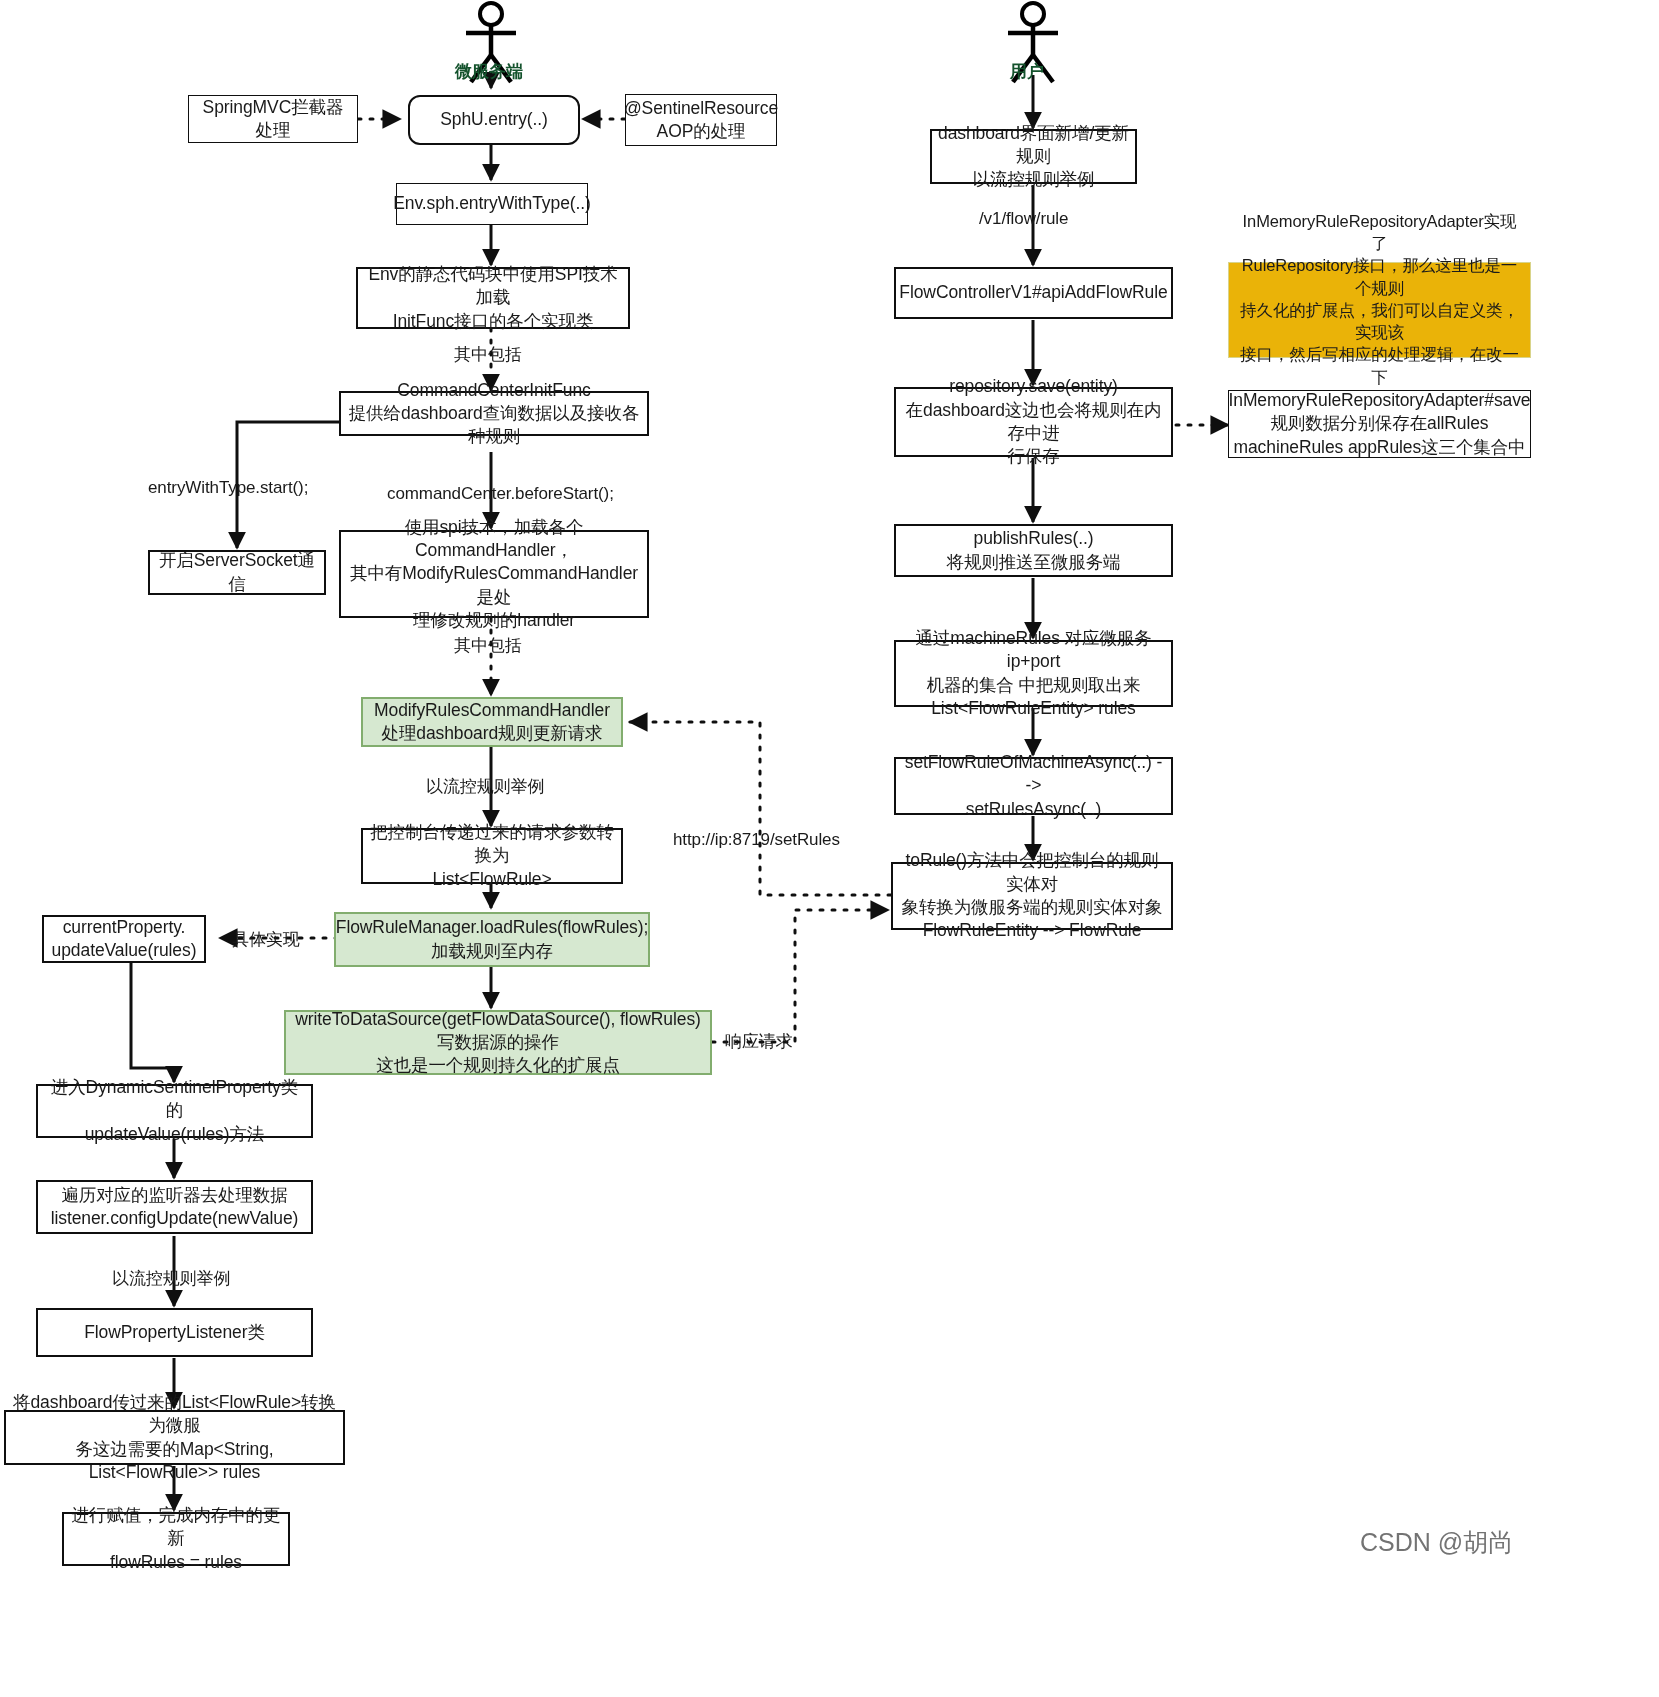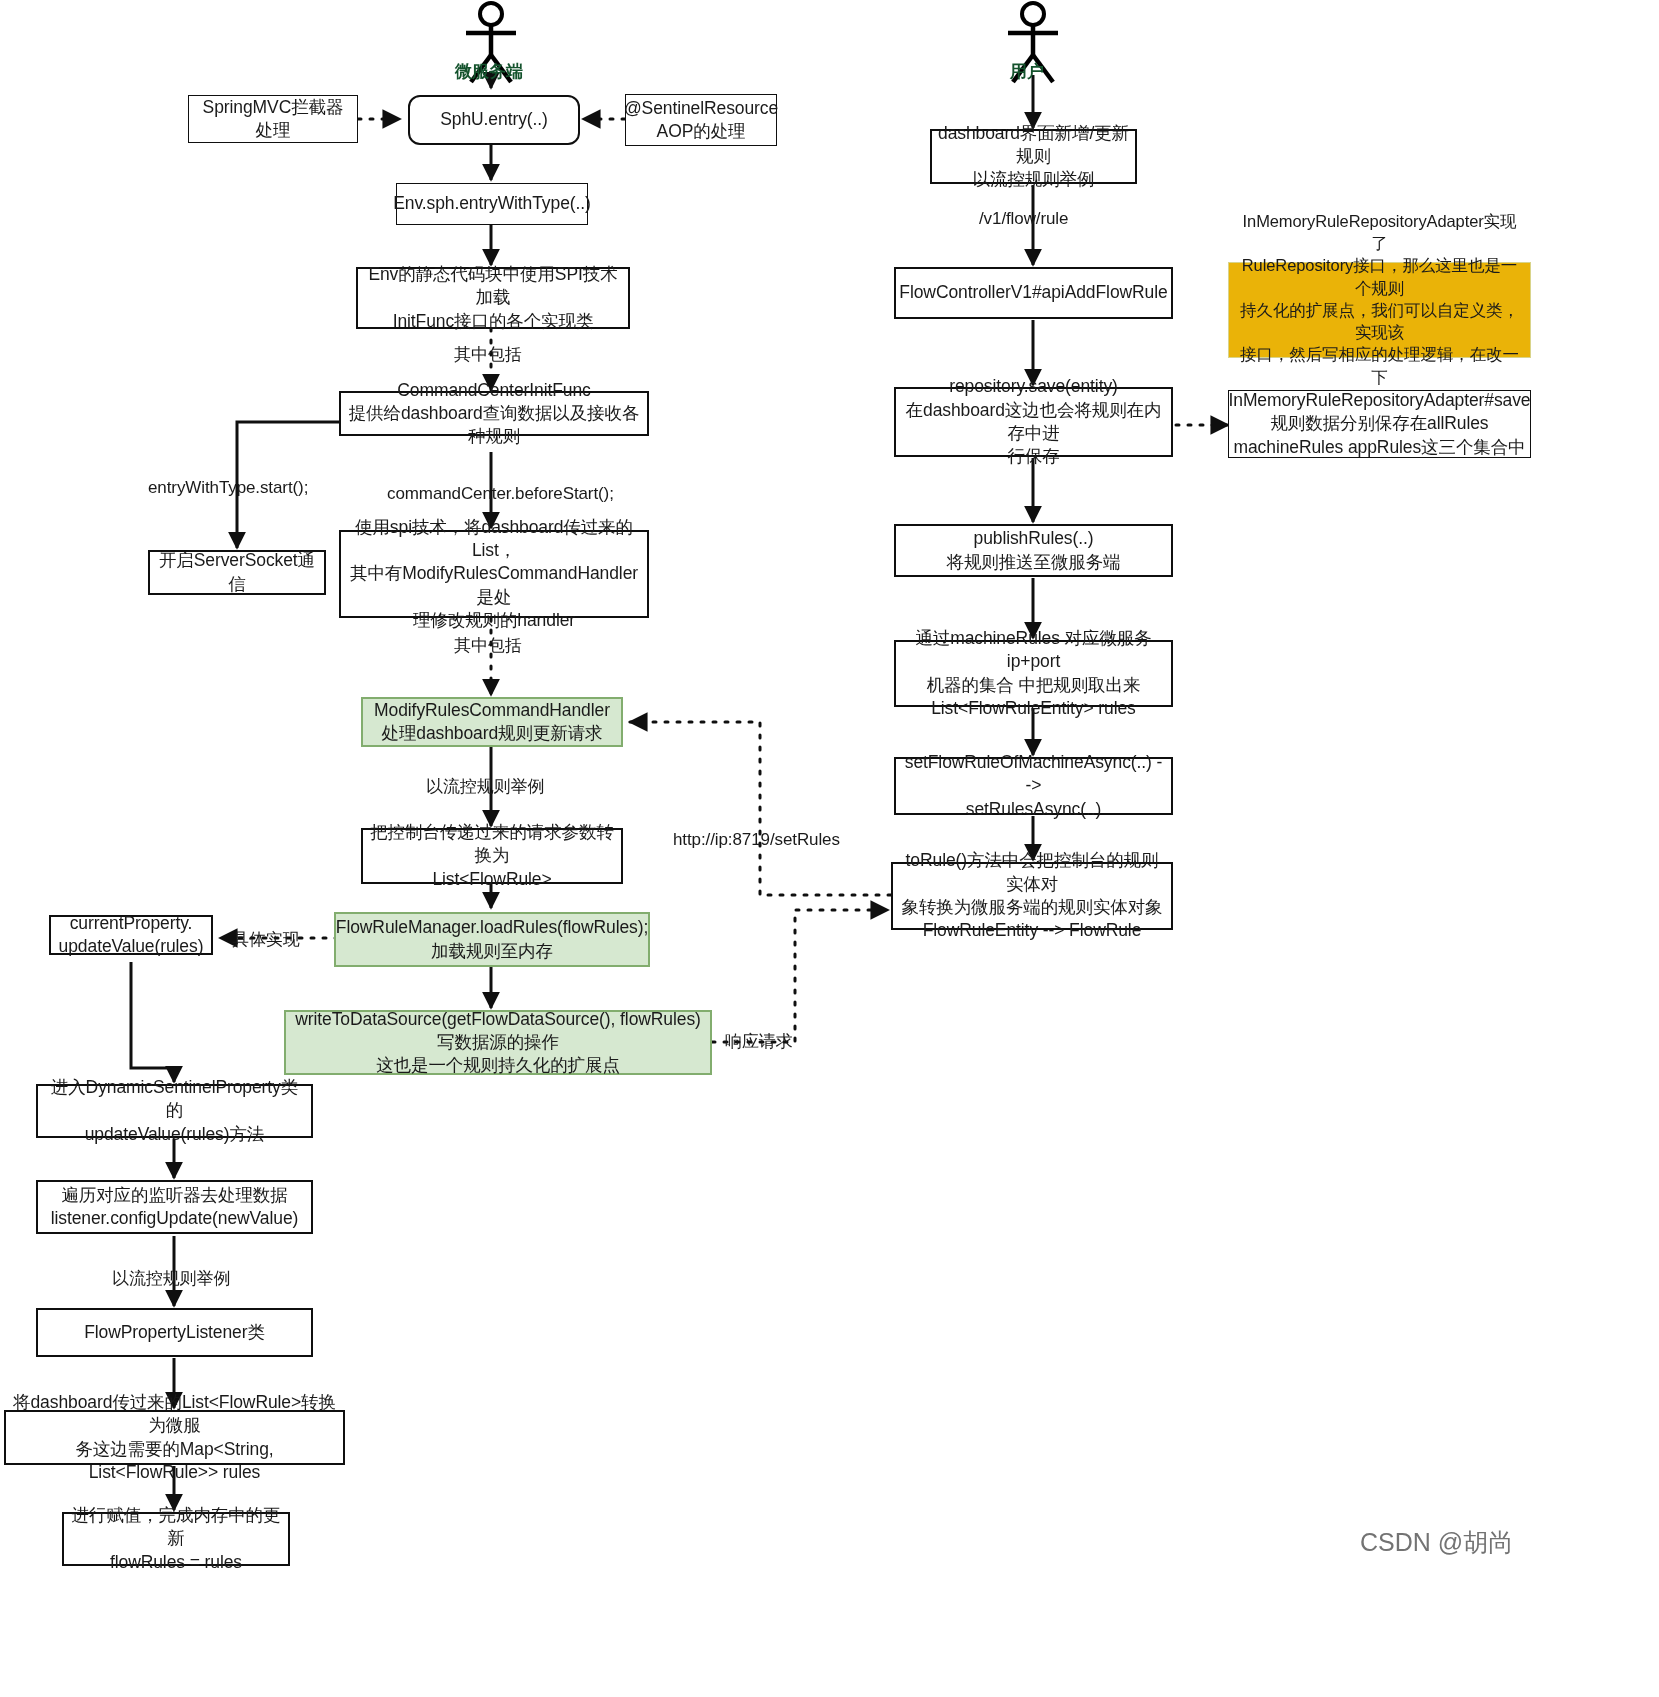--- a/index.html
+++ b/index.html
@@ -186,21 +186,21 @@
 
   <div class="node" style="left:339px; top:391px; width:310px; height:45px;">CommandCenterInitFunc
 提供给dashboard查询数据以及接收各种规则</div>
 
   <div class="edge-label" style="left:148px; top:478px;">entryWithType.start();</div>
 
   <div class="edge-label" style="left:387px; top:484px;">commandCenter.beforeStart();</div>
 
   <div class="node" style="left:148px; top:550px; width:178px; height:45px;">开启ServerSocket通信</div>
 
-  <div class="node" style="left:339px; top:530px; width:310px; height:88px;">使用spi技术，将dashboard传过来的List，
+  <div class="node" style="left:339px; top:530px; width:310px; height:88px;">使用spi技术，加载各个CommandHandler，
 其中有ModifyRulesCommandHandler是处
 理修改规则的handler</div>
 
   <div class="edge-label" style="left:454px; top:634px;">其中包括</div>
 
   <div class="node green" style="left:361px; top:697px; width:262px; height:50px;">ModifyRulesCommandHandler
 处理dashboard规则更新请求</div>
 
   <div class="edge-label" style="left:426px; top:775px;">以流控规则举例</div>
 
@@ -209,21 +209,21 @@
 
   <div class="node green" style="left:334px; top:912px; width:316px; height:55px;">FlowRuleManager.loadRules(flowRules);
 加载规则至内存</div>
 
   <div class="edge-label" style="left:232px; top:928px;">具体实现</div>
 
   <div class="node green" style="left:284px; top:1010px; width:428px; height:65px;">writeToDataSource(getFlowDataSource(), flowRules)
 写数据源的操作
 这也是一个规则持久化的扩展点</div>
 
-  <div class="node" style="left:49px; top:915px; width:164px; height:40px;">currentProperty.
+  <div class="node" style="left:42px; top:915px; width:164px; height:48px;">currentProperty.
 updateValue(rules)</div>
 
   <div class="node" style="left:36px; top:1084px; width:277px; height:54px;">进入DynamicSentinelProperty类的
 updateValue(rules)方法</div>
 
   <div class="node" style="left:36px; top:1180px; width:277px; height:54px;">遍历对应的监听器去处理数据
 listener.configUpdate(newValue)</div>
 
   <div class="edge-label" style="left:112px; top:1267px;">以流控规则举例</div>
 

